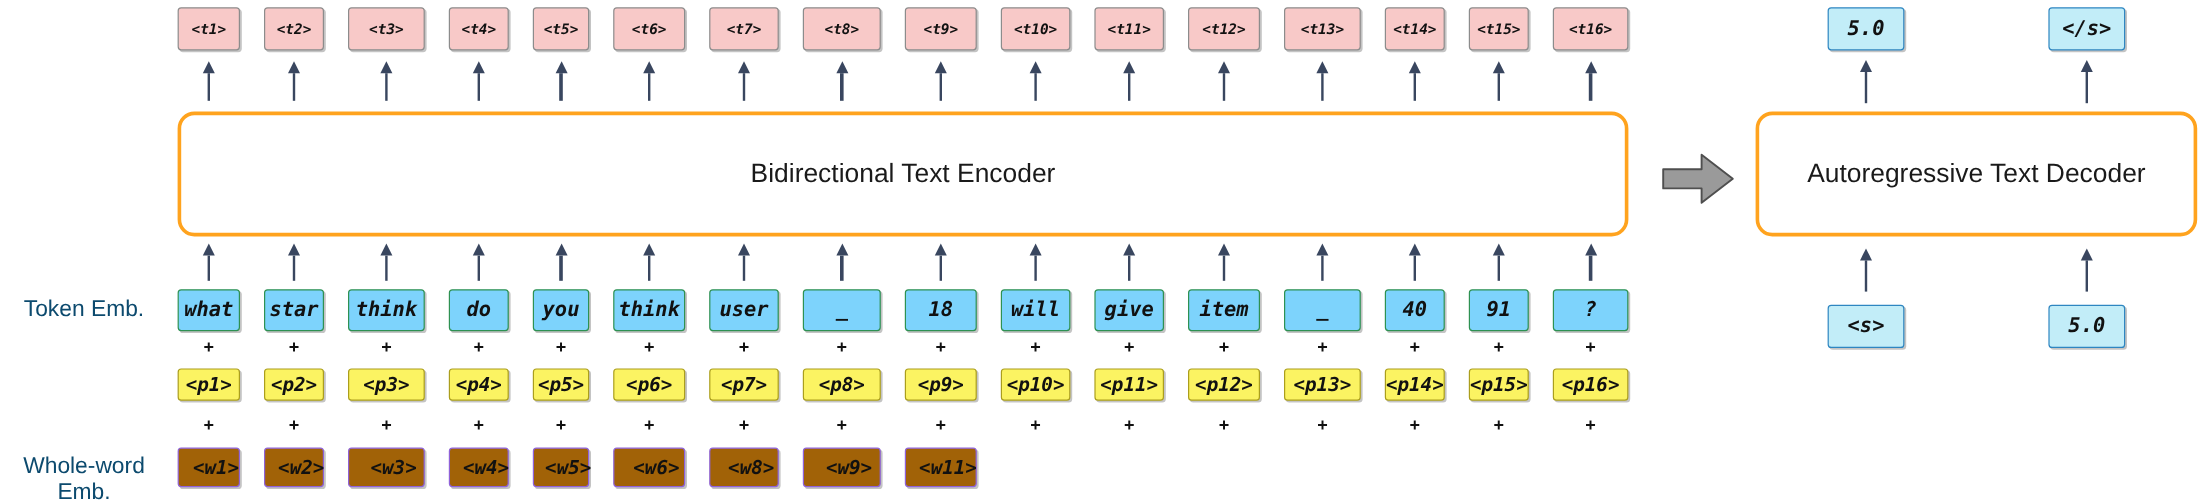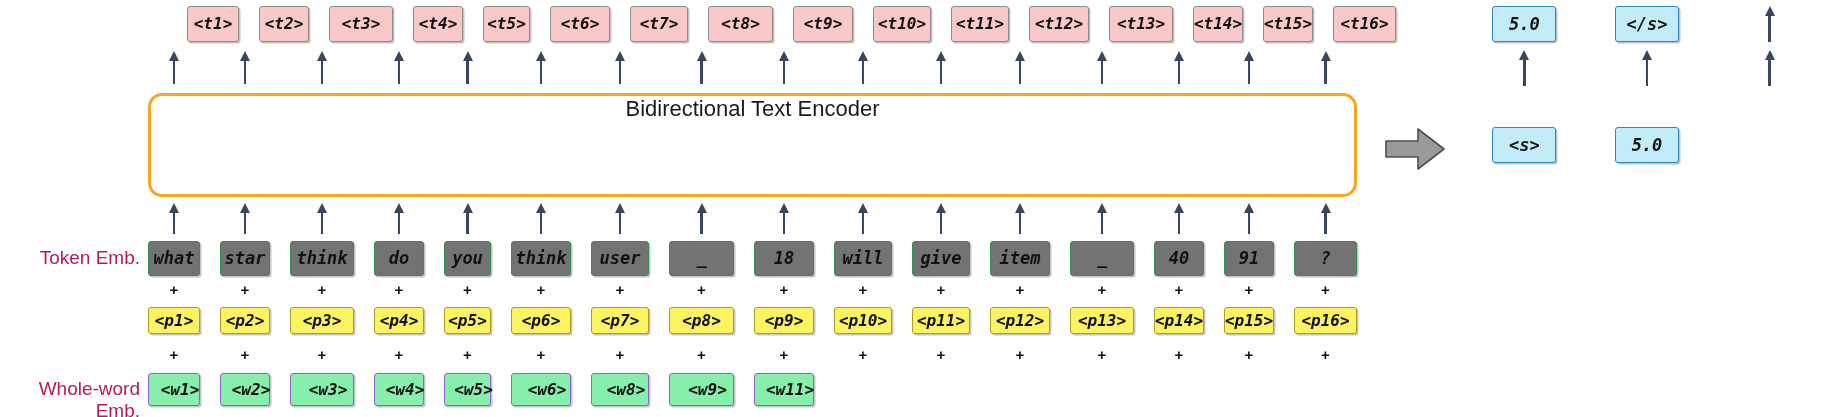--- a/index.html
+++ b/index.html
@@ -4,46 +4,46 @@
 <style>
   html,body{margin:0;padding:0;background:#fff;}
   .canvas{position:relative;width:1840px;height:417px;background:#fff;overflow:hidden;
           font-family:"Liberation Sans",sans-serif;}
   
   .enc-grid{position:absolute;left:148px;top:5px;display:grid;
     grid-template-columns:52px 50px 64px 50px 47px 60px 58px 65px 60px 58px 58px 60px 64px 50px 50px 63px;
     grid-template-rows:37px 51px 104px 43px 36px 27px 34px 35px 34px;
     column-gap:20px;}
   .dec-grid{position:absolute;left:1463px;top:5px;width:368px;display:grid;
-    grid-template-columns:1fr 1fr 1fr;
+    grid-template-columns:1fr 1fr;
     grid-template-rows:37px 51px 104px 56px 37px;}
   
   .box{display:flex;align-items:center;justify-content:center;border-radius:3px;
     font-family:"DejaVu Sans Mono",monospace;font-style:italic;font-weight:bold;
     color:#111;box-shadow:1.5px 1.5px 0 rgba(125,125,125,.45);box-sizing:border-box;align-self:center;width:100%;}
-  .t-box{height:36px;background:#f8c9c8;border:1.6px solid #8c8c8c;font-size:16px;margin-left:39px;}
-  .tok-box{height:35px;background:#737373;border:1.6px solid #2e9152;font-size:17px;}
+  .t-box{height:36px;background:#f8c9c8;border:1.6px solid #8c8c8c;font-size:12px;}
+  .tok-box{height:35px;background:#7dd3fc;border:1.6px solid #2e9152;font-size:17px;}
   .pos-box{height:27px;background:#fbf362;border:1.6px solid #ab9e1d;font-size:16px;}
-  .word-box{height:33px;background:#86efac;border:1.6px solid #8f62d8;font-size:16px;padding-left:12px;}
+  .word-box{height:33px;background:#a16207;border:1.6px solid #8f62d8;font-size:16px;padding-left:12px;}
   .cyan-box{height:36px;background:#c2edf8;border:1.6px solid #2e86c1;font-size:17px;width:64px;justify-self:center;}
   
   .block{grid-column:1/-1;background:#fff;border:3.5px solid #ffa31e;border-radius:14px;
-    display:flex;align-items:flex-start;justify-content:center;font-size:22px;color:#1a1a1a;}
+    display:flex;align-items:center;justify-content:center;font-size:22px;color:#1a1a1a;}
   
   .arrow-cell{display:flex;align-items:center;justify-content:center;}
   .arrow-up{display:flex;flex-direction:column;align-items:center;}
   .arrow-up .head{width:0;height:0;border-left:5px solid transparent;border-right:5px solid transparent;
     border-bottom:10px solid #39465f;}
   .arrow-up .stem{width:2.6px;background:#39465f;}
   .stem-s{height:21px}.stem-m{height:23px}.stem-l{height:26px}
   
   .plus-cell{display:flex;align-items:center;justify-content:center;
     font-size:15px;font-weight:bold;color:#111;}
   
-  .row-label{position:absolute;left:0;width:140px;text-align:right;font-size:19px;color:#be185d;}
+  .row-label{position:absolute;left:0;width:140px;text-align:center;font-size:19px;color:#0c4a6e;}
   
   .gray-arrow{position:absolute;left:1385px;top:125px;}
 </style>
 </head>
 <body>
 
 <div class="canvas">
 
   <div class="row-label" style="top:247px">Token Emb.</div>
   <div class="row-label" style="top:378px">Whole-word Emb.</div>
@@ -365,20 +365,23 @@
           <div class="stem stem-l"></div>
         </div>
       </div>
     <div class="arrow-cell">
         <div class="arrow-up">
           <div class="head"></div>
           <div class="stem stem-l"></div>
         </div>
       </div>
 
+    <div class="block">
+      <span>Autoregressive Text Decoder</span>
+    </div>
 
     <div class="arrow-cell">
         <div class="arrow-up">
           <div class="head"></div>
           <div class="stem stem-l"></div>
         </div>
       </div>
     <div class="arrow-cell">
         <div class="arrow-up">
           <div class="head"></div>

